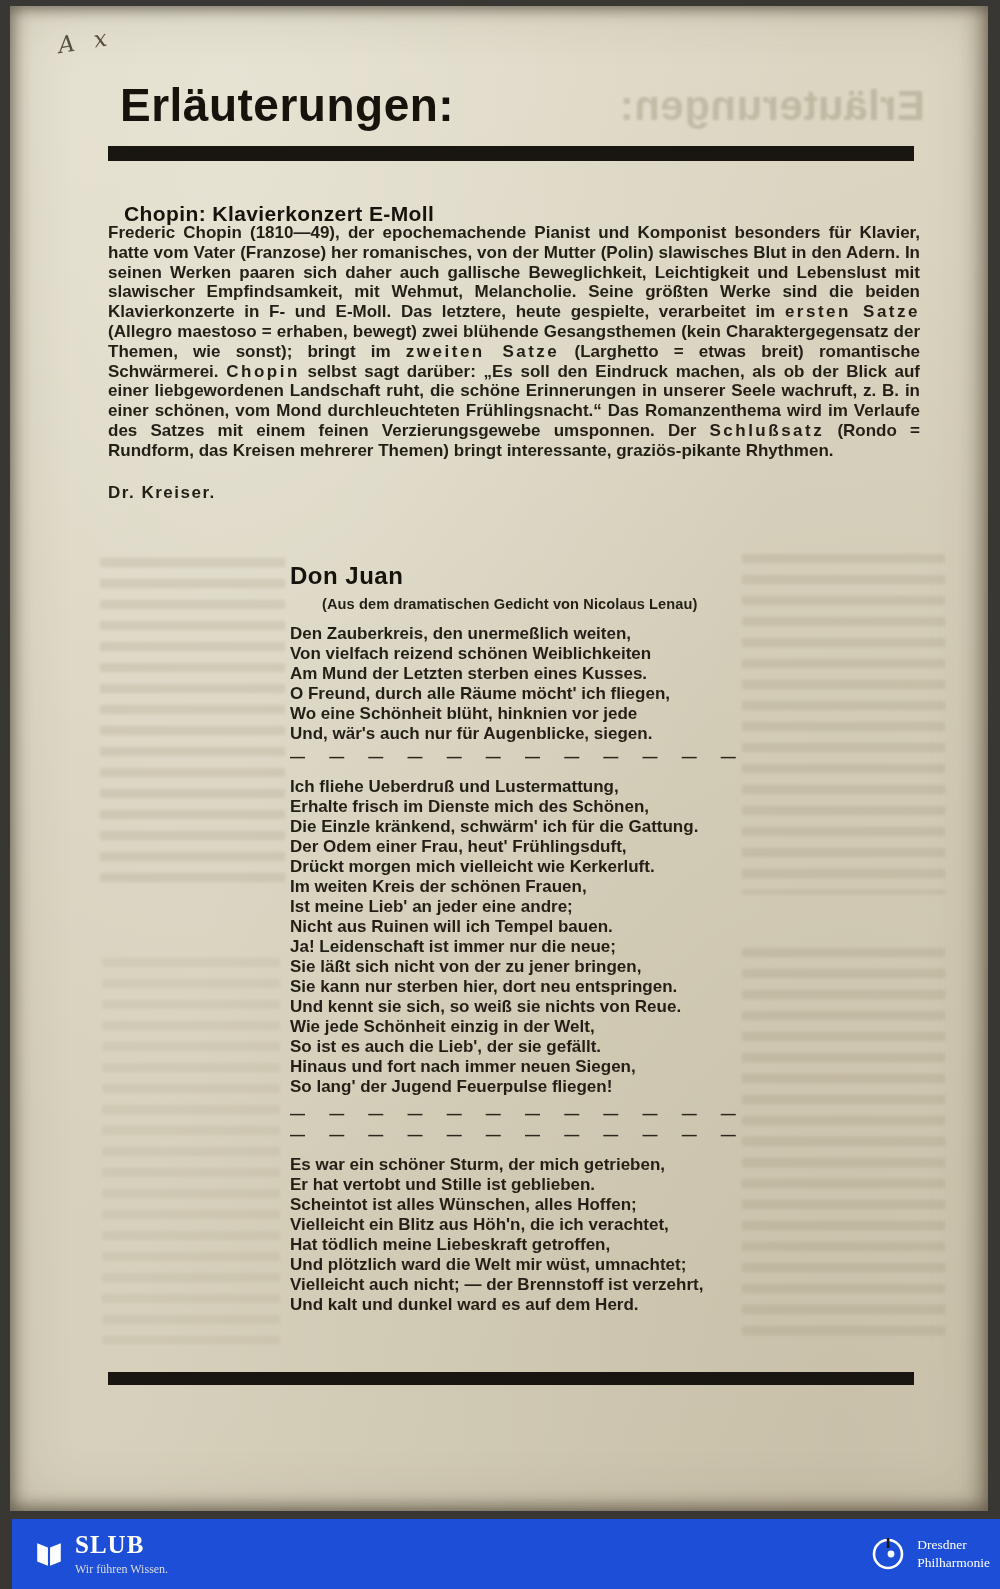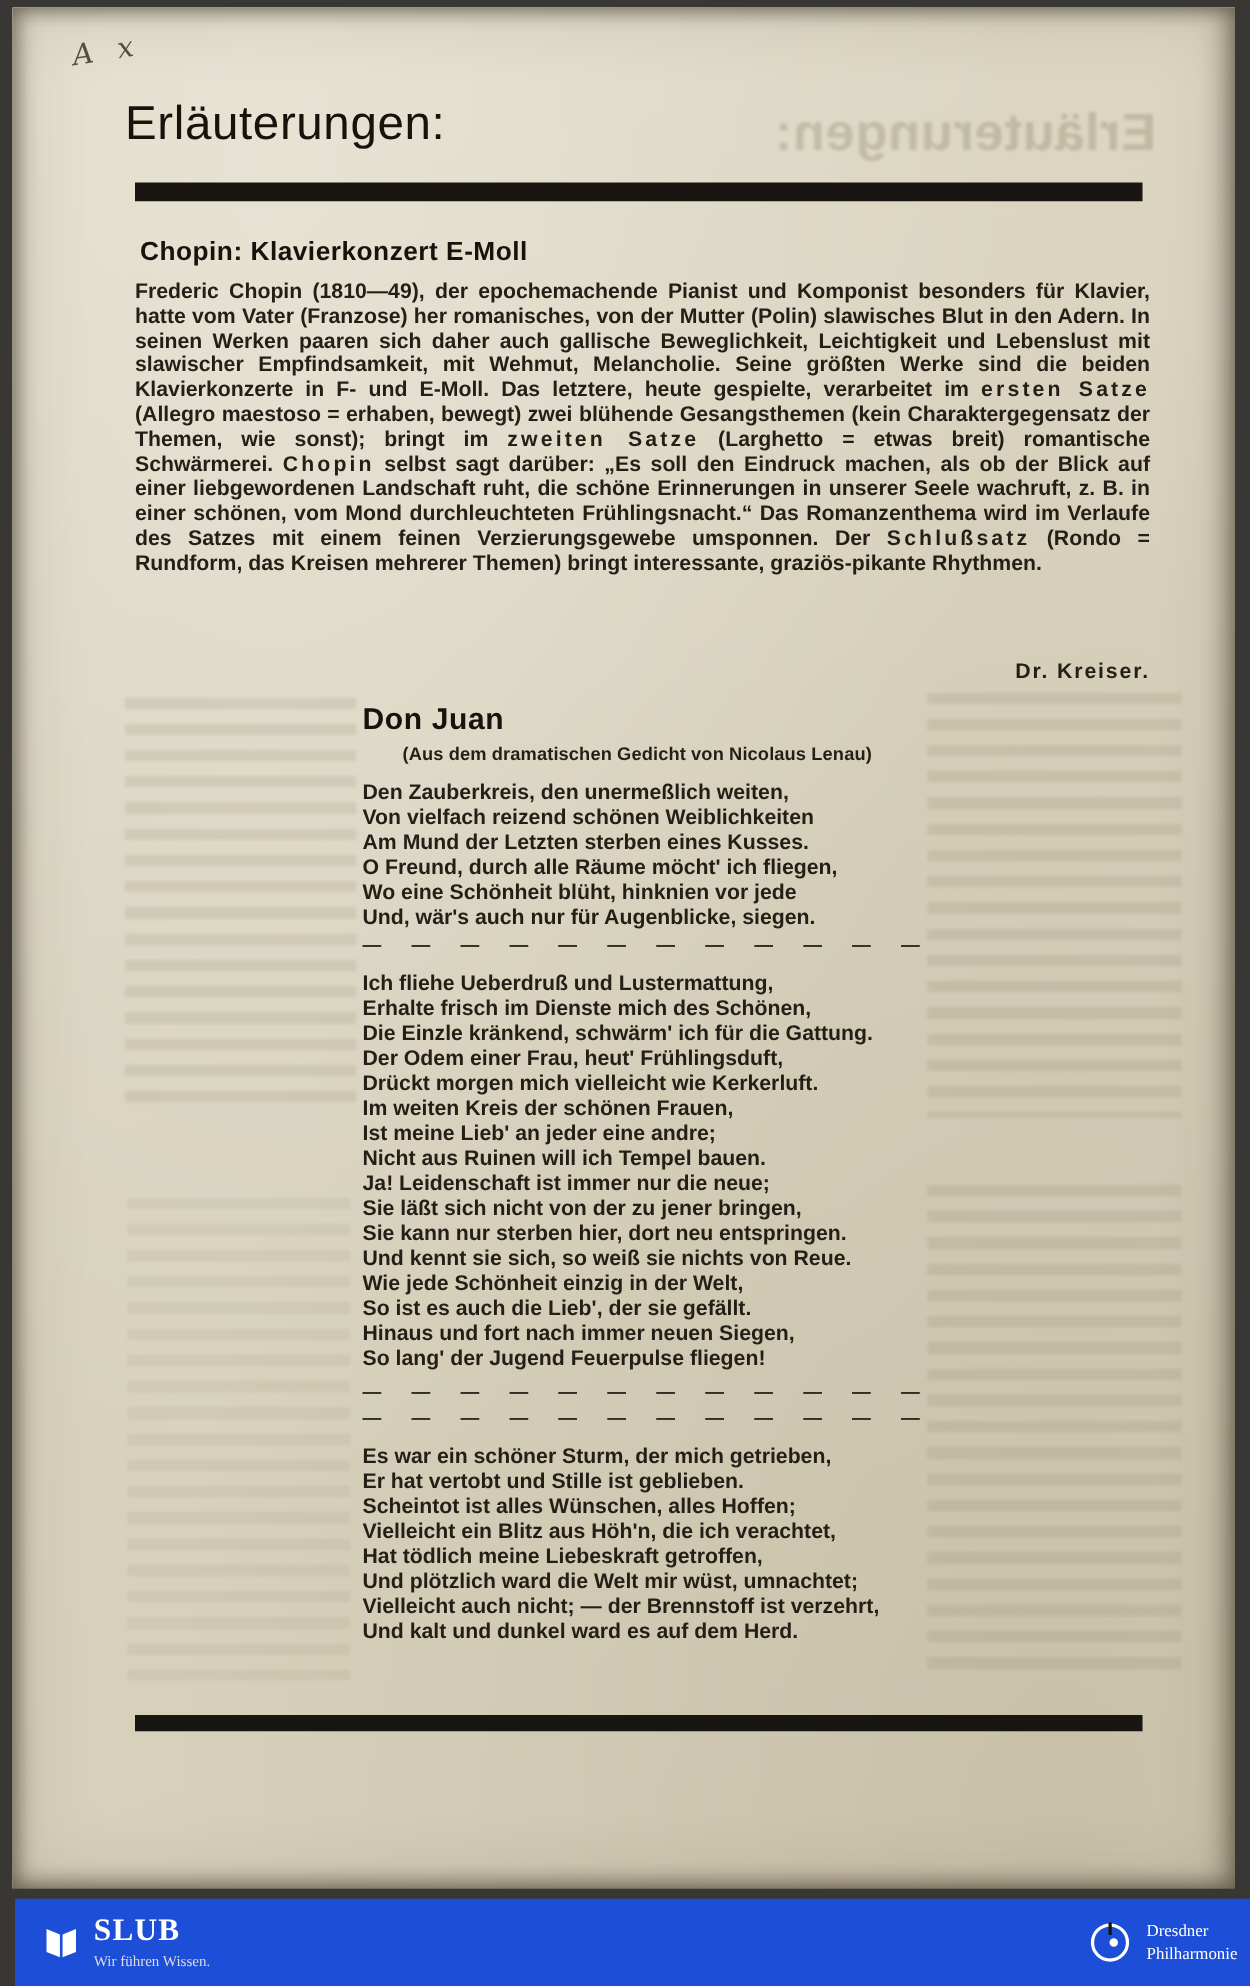--- a/index.html
+++ b/index.html
@@ -41,41 +41,41 @@
       rgba(110,100,65,0.12) 0px, rgba(110,100,65,0.12) 9px,
       rgba(0,0,0,0) 9px, rgba(0,0,0,0) 21px);
     filter:blur(1.4px);
   }
   .gb1{left:90px;top:552px;width:185px;height:330px;}
   .gb2{left:732px;top:548px;width:203px;height:340px;}
   .gb3{left:732px;top:942px;width:203px;height:398px;}
   .gb4{left:92px;top:952px;width:178px;height:386px;opacity:.65;}
 
   .title{
-    position:absolute;left:90px;top:72px;margin:0;
-    font-size:38px;font-weight:400;letter-spacing:0.5px;color:#17130c;
+    position:absolute;left:110px;top:72px;margin:0;
+    font-size:46px;font-weight:700;letter-spacing:0.5px;color:#17130c;
   }
   .rule{position:absolute;left:98px;width:806px;background:#191511;}
   .rule-top{top:140px;height:15px;}
   .rule-bottom{top:1366px;height:13px;}
 
   .chopin-heading{
-    position:absolute;left:98px;top:180px;margin:4px;
+    position:absolute;left:98px;top:180px;margin:16px;
     font-size:21px;font-weight:700;letter-spacing:0.4px;color:#17130c;
   }
   .chopin-paragraph{
     position:absolute;left:98px;top:217px;width:812px;margin:0;
     font-size:17px;line-height:19.8px;font-weight:700;
     text-align:justify;color:#241f16;
   }
   .chopin-paragraph .spaced{letter-spacing:2.5px;}
   .signature{
     position:absolute;left:98px;top:477px;width:812px;
-    text-align:right;font-size:17px;font-weight:700;
-    letter-spacing:1.5px;color:#241f16;margin-top:44px;
+    font-size:17px;font-weight:700;
+    letter-spacing:1.5px;color:#241f16;
   }
 
   .poem{position:absolute;left:280px;top:556px;width:490px;color:#241f16;}
   .poem-title{margin:0;font-size:24px;font-weight:700;letter-spacing:0.5px;color:#17130c;}
   .poem-subtitle{margin-top:6px;font-size:14.6px;font-weight:700;letter-spacing:0.1px;margin-left:32px;}
   .stanza{margin-top:12px;font-size:17px;line-height:20px;font-weight:700;}
   .poem-line{white-space:nowrap;}
   .poem-sep{
     margin-top:4px;font-size:15px;font-weight:700;
     word-spacing:18px;letter-spacing:1px;color:#2b261c;white-space:nowrap;

